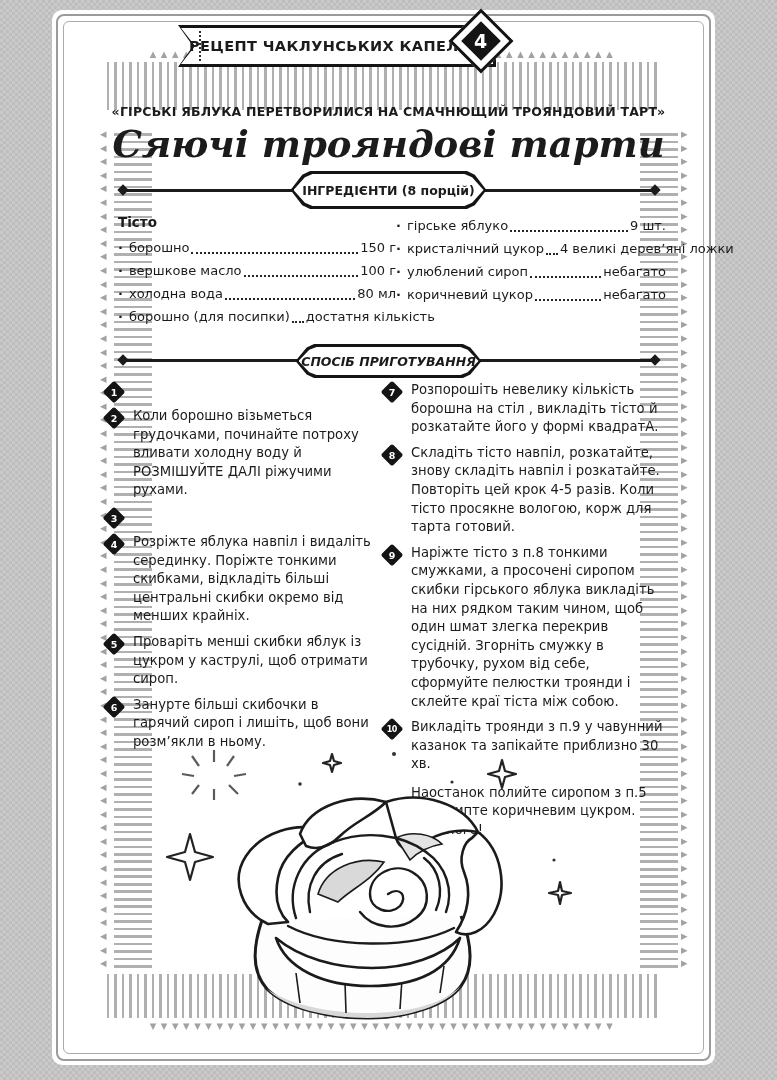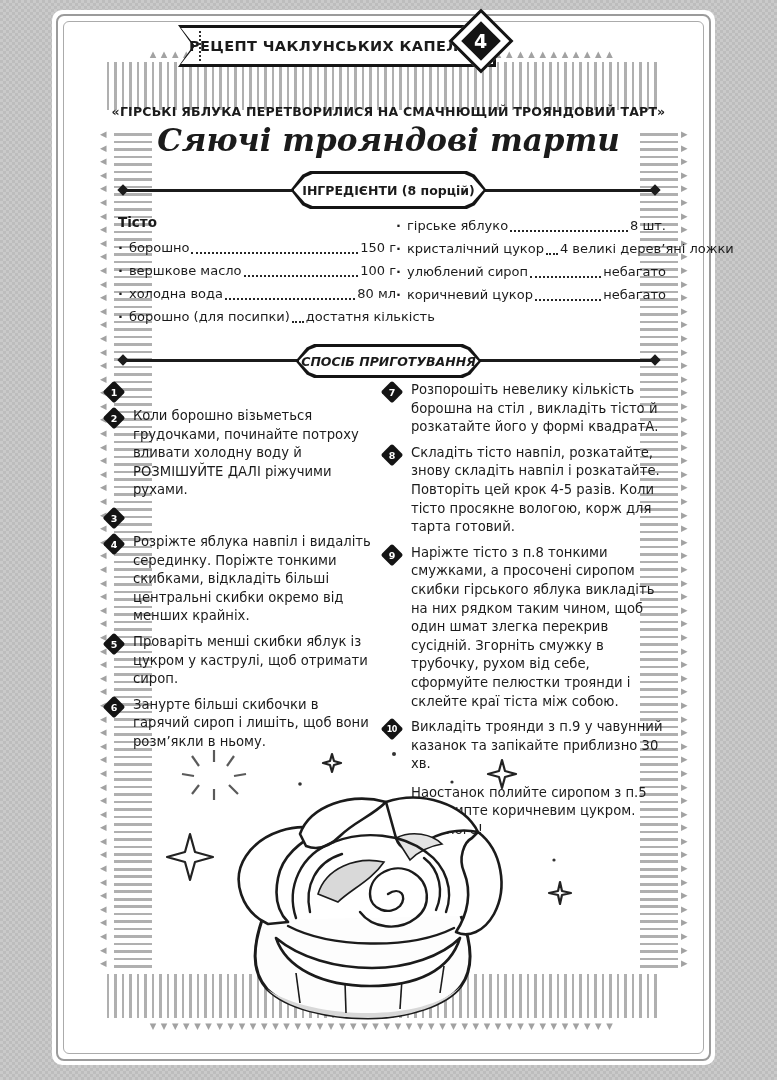--- a/index.html
+++ b/index.html
@@ -38,21 +38,21 @@
   .banner .label{position:absolute;inset:0;display:flex;align-items:center;justify-content:center;
     padding-left:26px;padding-right:6px;font-weight:700;font-size:14.5px;letter-spacing:.4px;white-space:nowrap;}
   .badge4-outer{position:absolute;left:458px;top:18px;width:40px;height:40px;background:#fff;
     border:3px solid #141414;transform:rotate(45deg);display:flex;align-items:center;justify-content:center;}
   .badge4-inner{width:28px;height:28px;background:#141414;display:flex;align-items:center;justify-content:center;}
   .badge4-inner span{transform:rotate(-45deg);color:#fff;font-weight:700;font-size:19px;}
   
   .quote{position:absolute;left:80px;top:104px;width:617px;text-align:center;
     font-weight:700;font-size:12.5px;letter-spacing:.2px;}
   .title{position:absolute;left:80px;top:122px;width:617px;text-align:center;
-    font-family:"DejaVu Serif",serif;font-style:italic;font-weight:700;font-size:31px;}
+    font-family:"DejaVu Serif",serif;font-style:italic;font-weight:700;font-size:37px;}
   
   .rule{position:absolute;left:122px;width:534px;height:2.5px;background:#1b1b1b;}
   .rule::before,.rule::after{content:"";position:absolute;top:-3px;width:8px;height:8px;background:#1b1b1b;transform:rotate(45deg);}
   .rule::before{left:-3px;}
   .rule::after{right:-3px;}
   .rule.r1{top:189px;}
   .rule.r2{top:359px;}
   .hexlabel{position:absolute;left:50%;transform:translateX(-50%);}
   .hexlabel.l1{top:171px;width:196px;height:38px;text-align:right;}
   .hexlabel.l2{top:344px;width:186px;height:34px;font-style:italic;}
@@ -148,21 +148,21 @@
         <span>борошно (для посипки)</span>
         <span class="leader"></span>
         <span>достатня кількість</span>
       </div>
   </div>
   <div class="ing-col2">
     <div class="ing">
         <span class="dot">·</span>
         <span>гірське яблуко</span>
         <span class="leader"></span>
-        <span>8 шт.</span>
+        <span>9 шт.</span>
       </div>
     <div class="ing">
         <span class="dot">·</span>
         <span>кристалічний цукор</span>
         <span class="leader"></span>
         <span>4 великі дерев’яні ложки</span>
       </div>
     <div class="ing">
         <span class="dot">·</span>
         <span>улюблений сироп</span>

